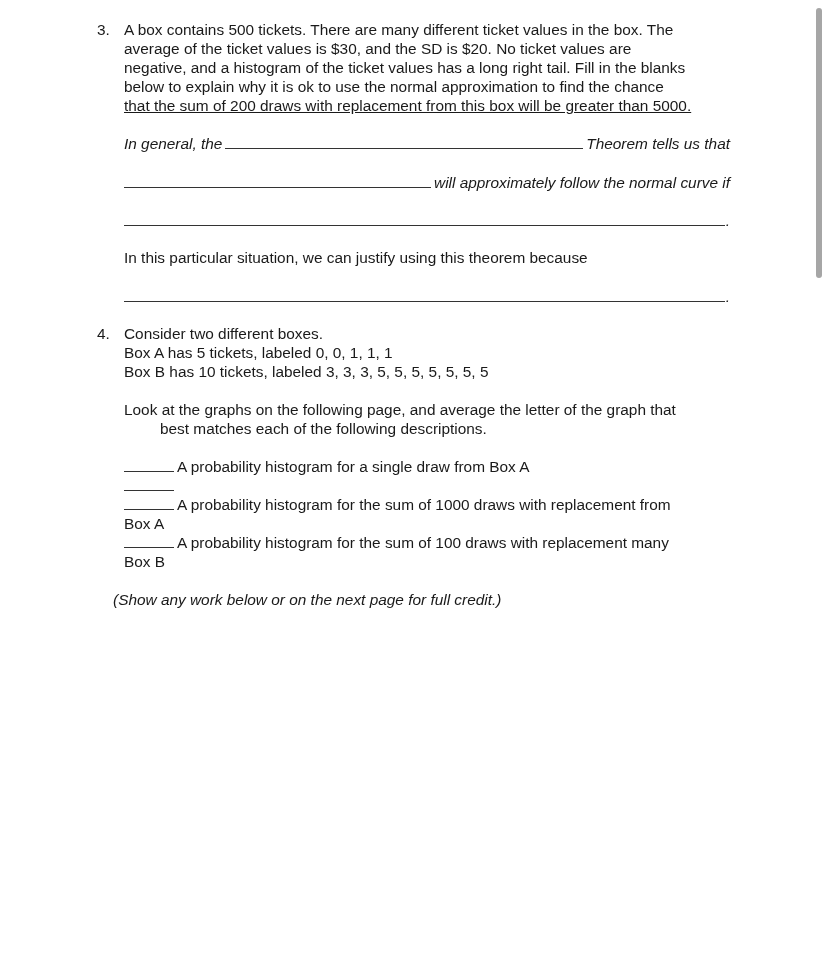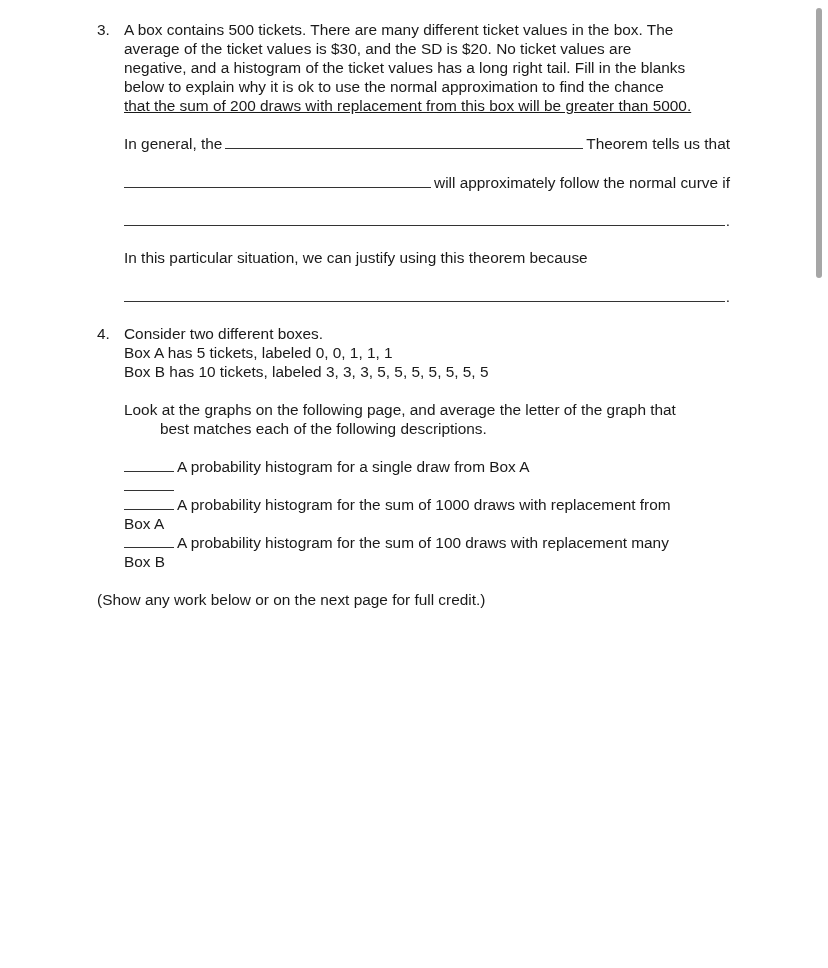--- a/index.html
+++ b/index.html
@@ -38,20 +38,21 @@
     .fill-row {
       position: absolute;
       left: 124px;
       width: 606px;
       line-height: 19px;
       display: flex;
       align-items: baseline;
     }
     .fill-row .text {
       white-space: nowrap;
+      font-style: italic;
     }
     .fill-row .stretch {
       flex: 1;
       border-bottom: 1px solid #333;
       height: 13px;
       margin: 0 3px;
     }
     .fill-row .stretch.first {
       margin-left: 0;
     }
@@ -138,17 +139,17 @@
     <div class="line ind" style="top:495px;">
       <span class="short-blank"></span><span>A probability histogram for the sum of 1000 draws with replacement from</span>
     </div>
     <div class="line ind" style="top:514px;">Box A</div>
     <div class="line ind" style="top:533px;">
       <span class="short-blank"></span><span>A probability histogram for the sum of 100 draws with replacement many</span>
     </div>
     <div class="line ind" style="top:552px;">Box B</div>
   </div>
 
-  <div class="line" style="top:590px; left:97px;">(Show any work below or on the next page for full credit.)</div>
+  <div class="line" style="top:590px; left:113px;font-style:italic;">(Show any work below or on the next page for full credit.)</div>
 </div>
 
 <div class="scrollbar-track"></div>
 <div class="scrollbar-thumb"></div>
 
 </body></html>

